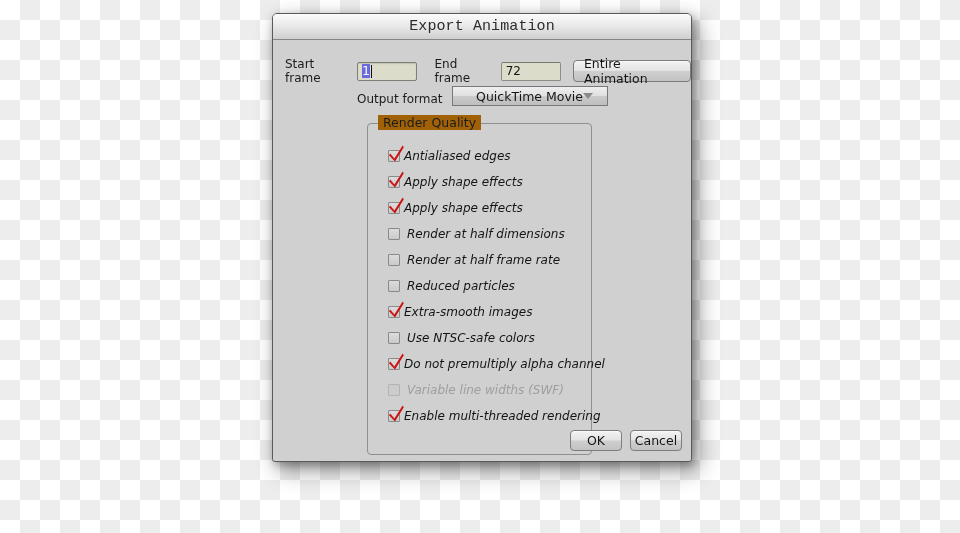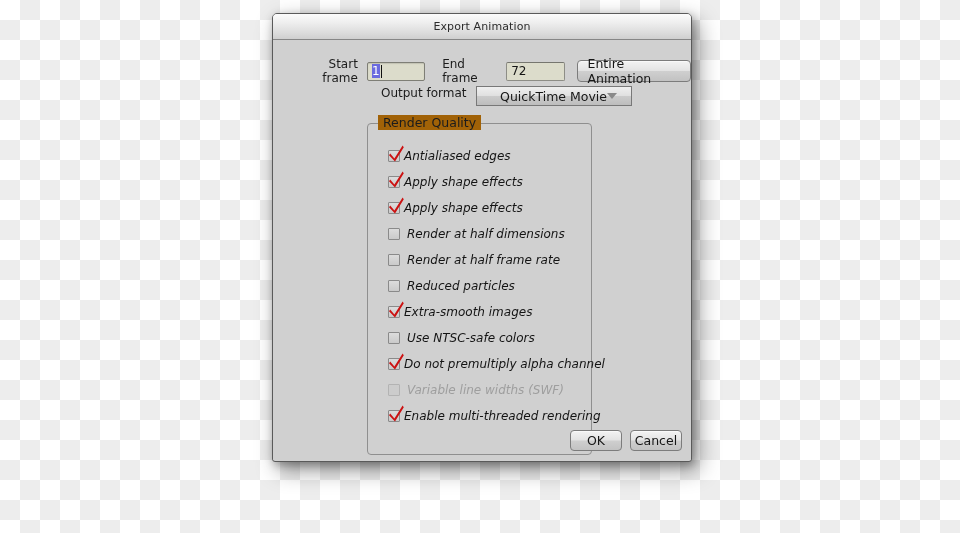--- a/index.html
+++ b/index.html
@@ -38,23 +38,24 @@
   .titlebar {
     height: 26px;
     box-sizing: border-box;
     background: linear-gradient(to bottom, #fbfbfb 0%, #eeeeee 35%, #dcdcdc 75%, #cfcfcf 100%);
     border-bottom: 1px solid #868686;
     display: flex;
     align-items: center;
     justify-content: center;
   }
   .title-text {
-    font-size: 11px;
+    font-size: 15px;
     color: #2c2c2c;
     letter-spacing: 0.1px;
+    font-family: Liberation Mono, monospace;
   }
 
   .dialog-body {
     position: relative;
     height: calc(100% - 27px);
     background: #d0d0d0;
   }
 
   
   .frame-row {
@@ -62,21 +63,21 @@
     left: 0;
     top: 17px;
     width: 100%;
     display: flex;
     align-items: center;
   }
   .lbl {
     font-size: 12px;
     color: #1c1c1c;
   }
-  .lbl-start { margin-left: 24px; text-align: right; }
+  .lbl-start { margin-left: 12px; }
   .lbl-end { margin-left: 17px; }
 
   .textfield {
     margin-left: 9px;
     width: 65px;
     height: 19px;
     box-sizing: border-box;
     background: #dcdccb;
     border: 1px solid #8d8d86;
     border-top-color: #76766f;
@@ -125,22 +126,21 @@
     padding: 0 10px;
   }
 
   
   .format-row {
     position: absolute;
     left: 0;
     top: 46px;
     width: 100%;
     display: flex;
-    align-items: flex-start;
-    margin-left: 24px;
+    align-items: flex-end;
   }
   .lbl-format { margin-left: 84px; }
   .popup {
     margin-left: 9px;
     width: 156px;
     height: 20px;
     box-sizing: border-box;
     background: linear-gradient(to bottom, #efefef 0%, #e0e0e0 48%, #cbcbcb 52%, #bdbdbd 100%);
     border: 1px solid #787878;
     border-radius: 0;

